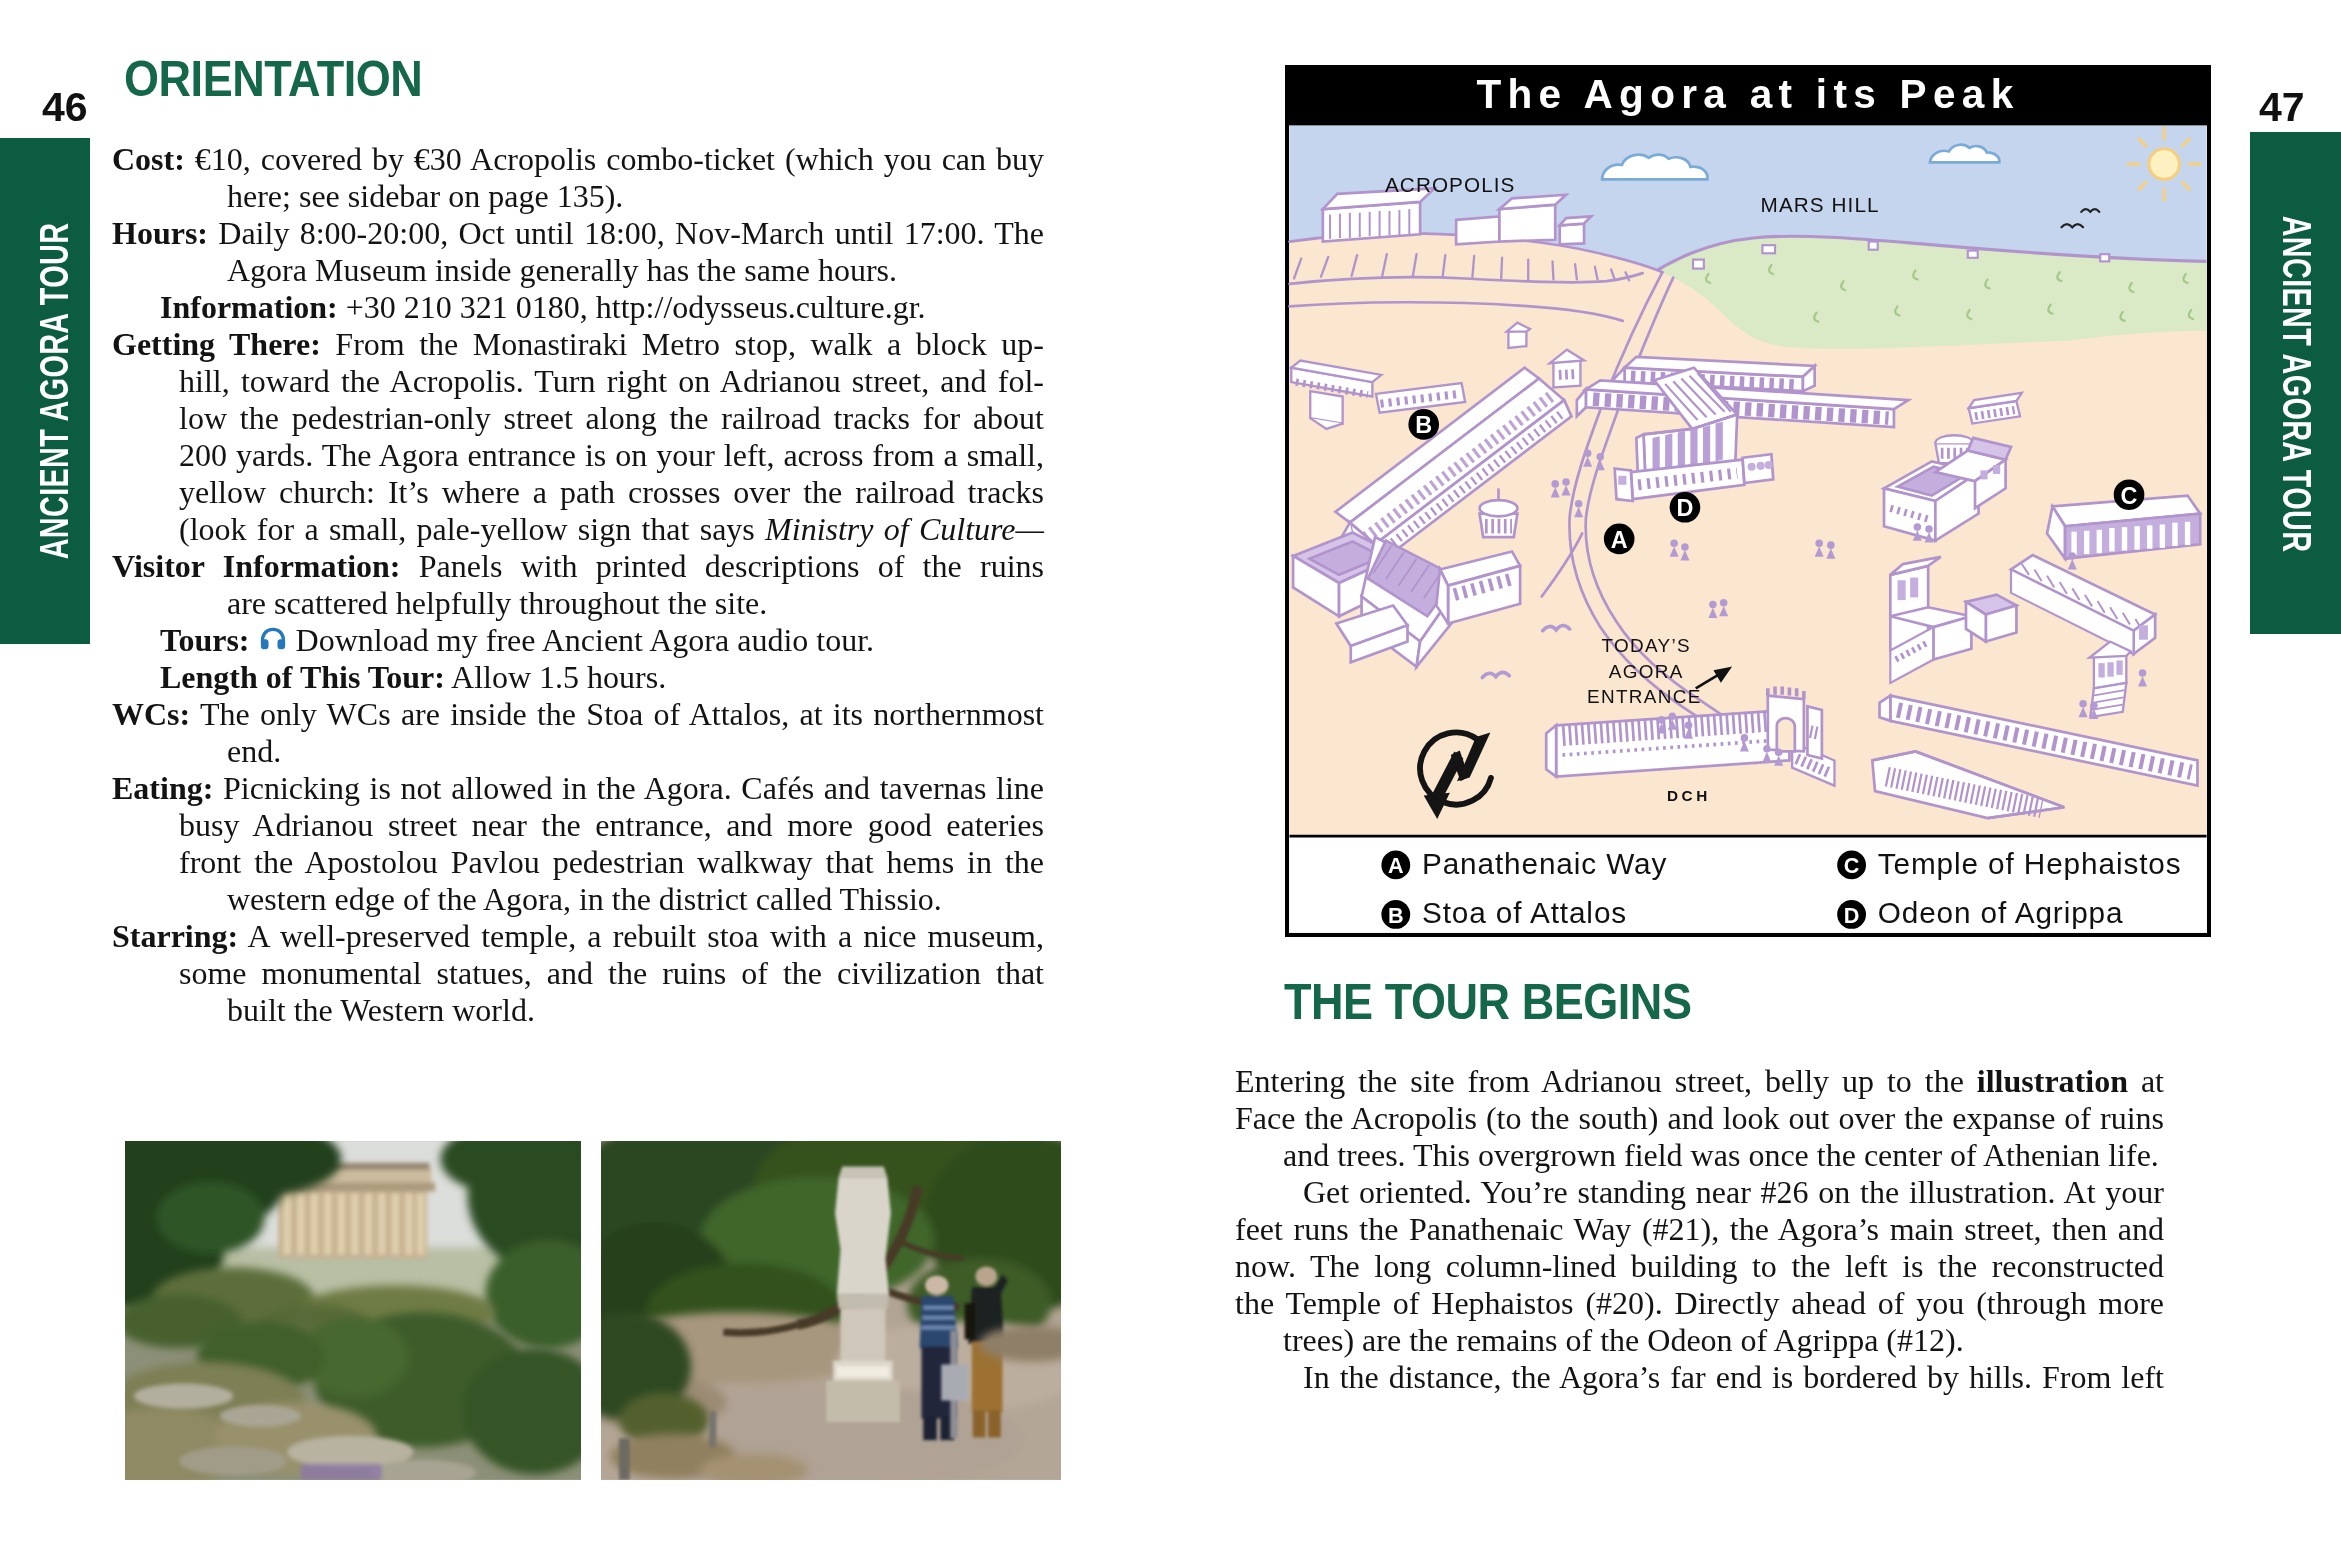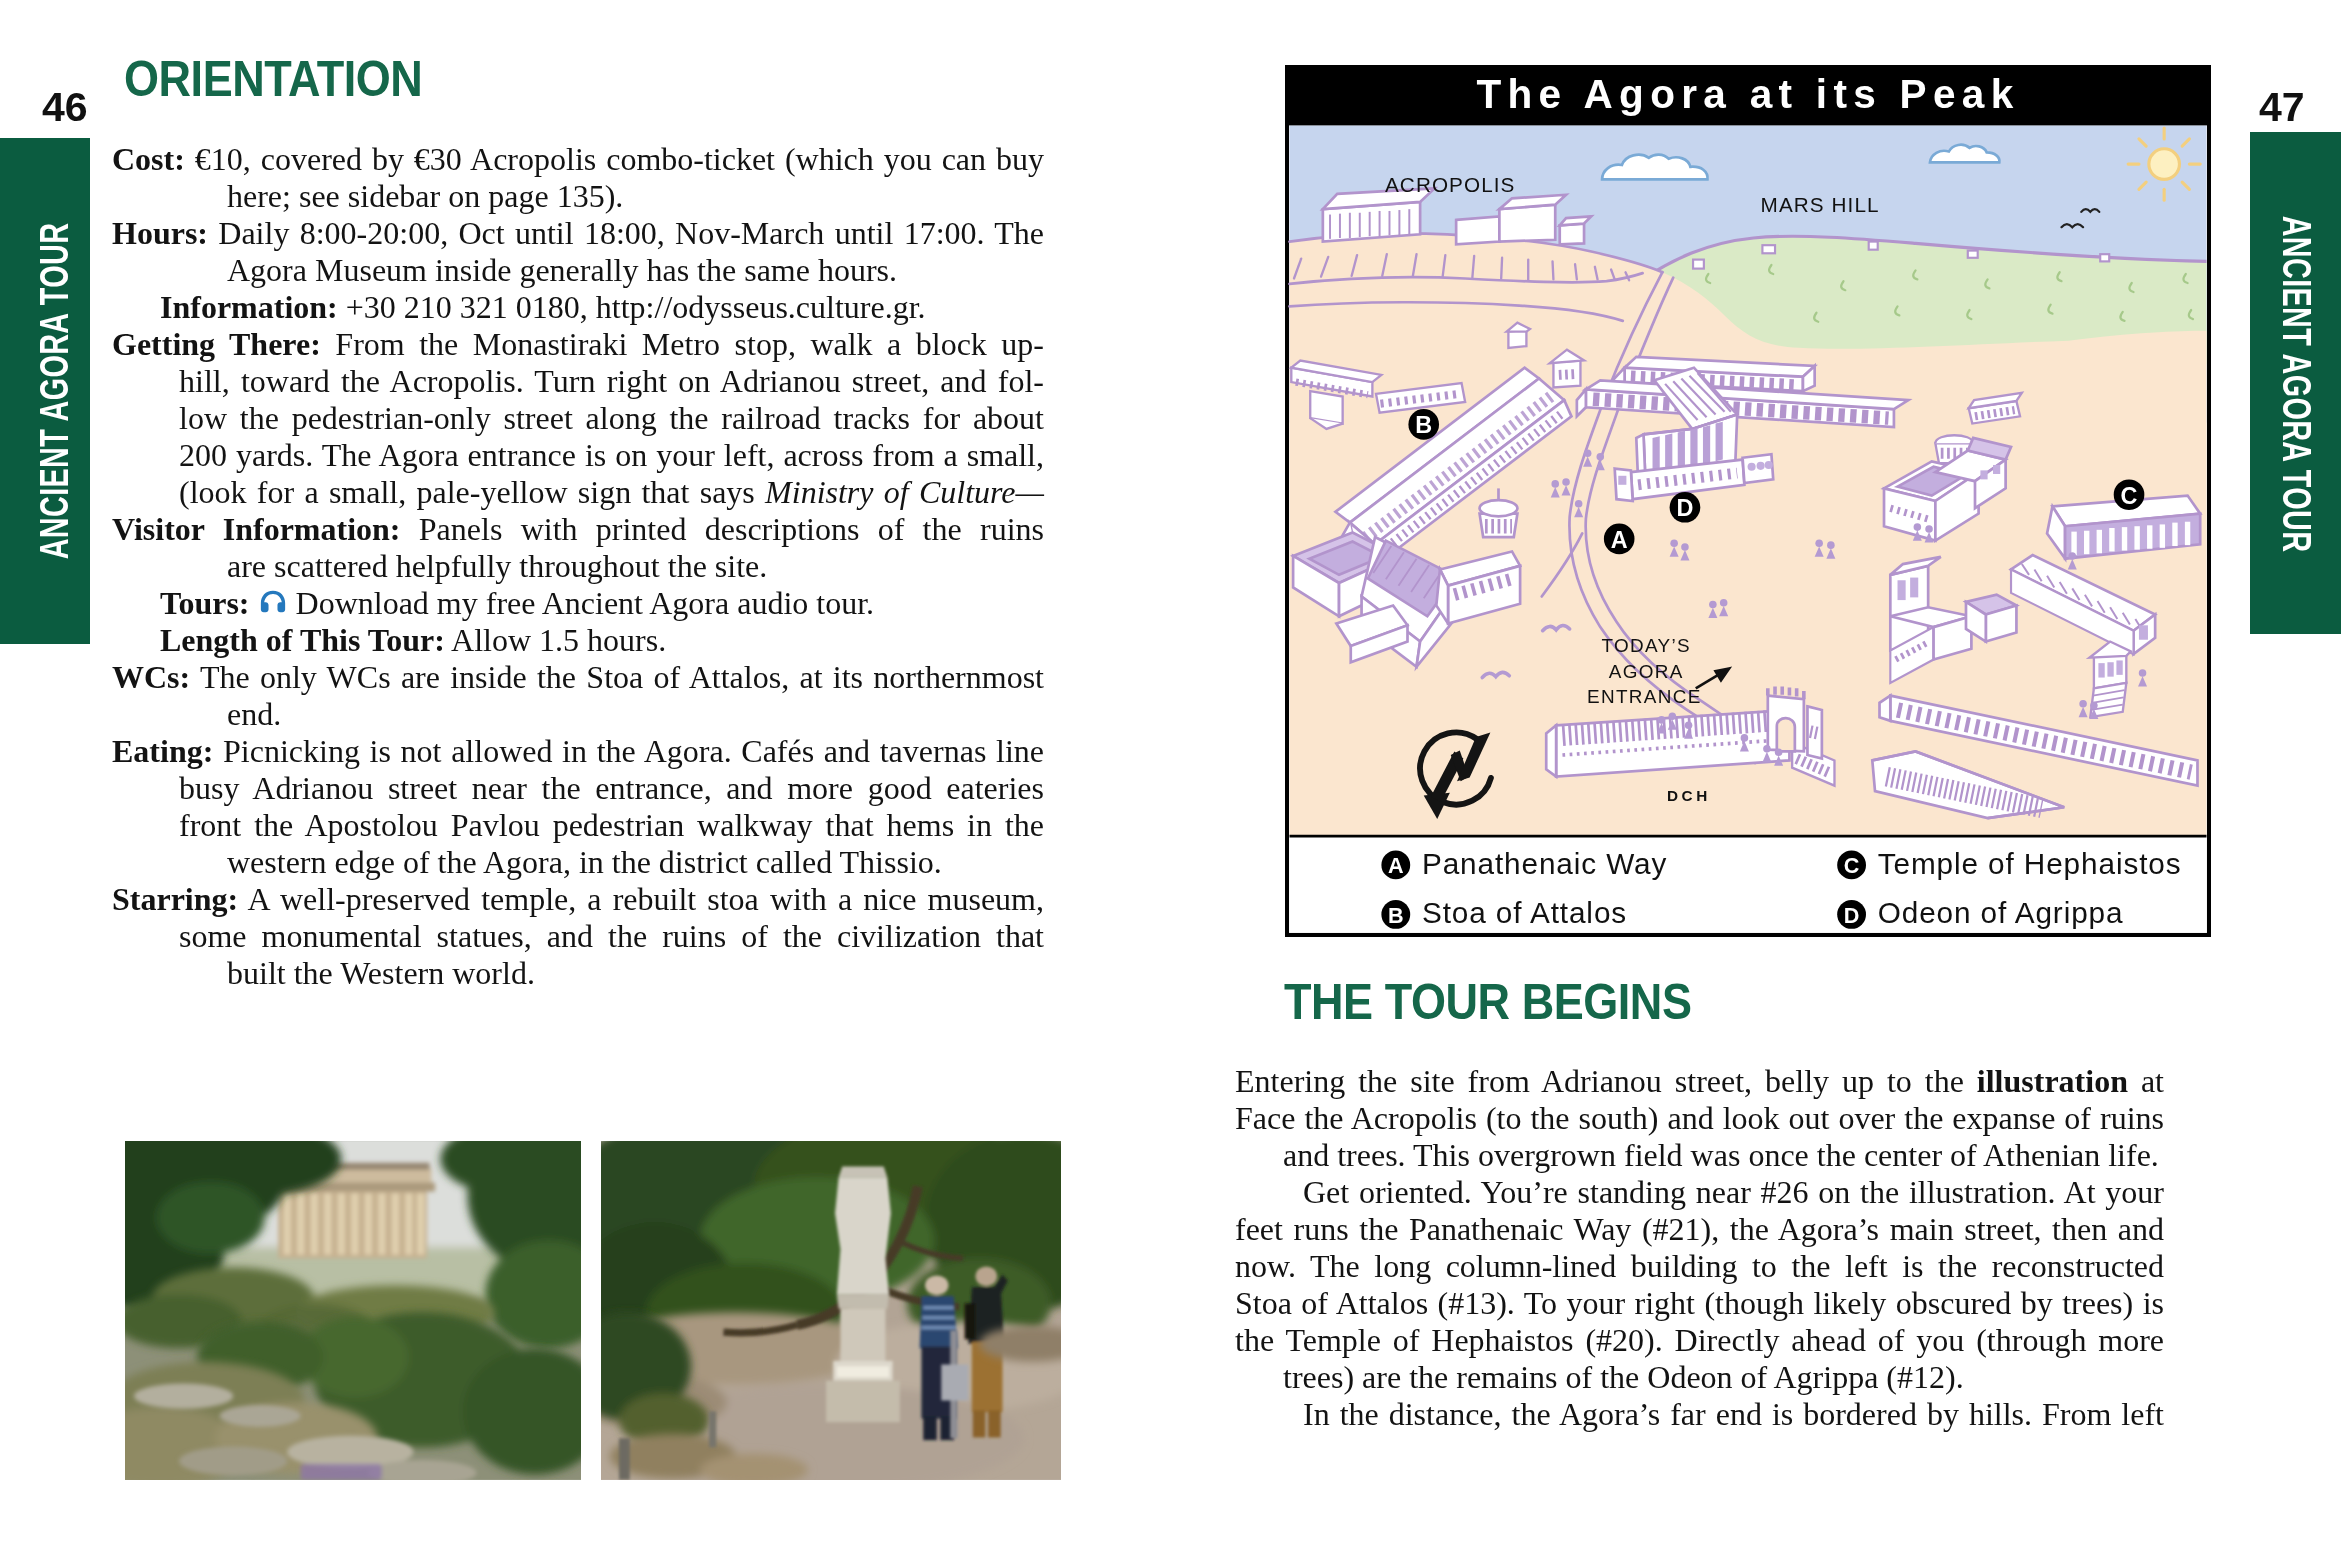--- a/index.html
+++ b/index.html
@@ -40,20 +40,21 @@
 <div class="abs body" style="left:112px;top:141px;">
 <div class="ln"><b>Cost:</b> €10, covered by €30 Acropolis combo-ticket (which you can buy</div>
 <div class="lnl ind">here; see sidebar on page 135).</div>
 <div class="ln"><b>Hours:</b> Daily 8:00-20:00, Oct until 18:00, Nov-March until 17:00. The</div>
 <div class="lnl ind">Agora Museum inside generally has the same hours.</div>
 <div class="lnl"><b>Information:</b> +30 210 321 0180, http://odysseus.culture.gr.</div>
 <div class="ln"><b>Getting There:</b> From the Monastiraki Metro stop, walk a block up-</div>
 <div class="ln ind">hill, toward the Acropolis. Turn right on Adrianou street, and fol-</div>
 <div class="ln ind">low the pedestrian-only street along the railroad tracks for about</div>
 <div class="ln ind">200 yards. The Agora entrance is on your left, across from a small,</div>
+<div class="ln ind">yellow church: It’s where a path crosses over the railroad tracks</div>
 <div class="ln ind">(look for a small, pale-yellow sign that says <i>Ministry of Culture—</i></div>
 <div class="ln"><b>Visitor Information:</b> Panels with printed descriptions of the ruins</div>
 <div class="lnl ind">are scattered helpfully throughout the site.</div>
 <div class="lnl"><b>Tours:</b> <svg width="30" height="28" viewBox="0 0 32 30" style="vertical-align:-2.7px">
         <path d="M16 2 C8 2 3 8 3 15 L3 22 C3 23.6 4.3 25 6 25 L8.2 25 C9.9 25 11.2 23.6 11.2 22 L11.2 17.2 C11.2 15.6 9.9 14.2 8.2 14.2 L6.6 14.2 C7.3 9 11.2 5.4 16 5.4 C20.8 5.4 24.7 9 25.4 14.2 L23.8 14.2 C22.1 14.2 20.8 15.6 20.8 17.2 L20.8 22 C20.8 23.6 22.1 25 23.8 25 L26 25 C27.7 25 29 23.6 29 22 L29 15 C29 8 24 2 16 2 Z" fill="#2478bd"></path>
       </svg> Download my free Ancient Agora audio tour.</div>
 <div class="lnl"><b>Length of This Tour:</b> Allow 1.5 hours.</div>
 <div class="ln"><b>WCs:</b> The only WCs are inside the Stoa of Attalos, at its northernmost</div>
 <div class="lnl ind">end.</div>
 <div class="ln"><b>Eating:</b> Picnicking is not allowed in the Agora. Cafés and tavernas line</div>
@@ -67,21 +68,20 @@
 
 <div class="abs h1" style="left:1284px;top:973px;">THE TOUR BEGINS</div>
 
 <div class="abs body" style="left:1235px;top:1063px;width:929px;">
 <div class="ln">Entering the site from Adrianou street, belly up to the <b>illustration</b> at</div>
 <div class="ln">Face the Acropolis (to the south) and look out over the expanse of ruins</div>
 <div class="lnl">and trees. This overgrown field was once the center of Athenian life.</div>
 <div class="ln pind">Get oriented. You’re standing near #26 on the illustration. At your</div>
 <div class="ln">feet runs the Panathenaic Way (#21), the Agora’s main street, then and</div>
 <div class="ln">now. The long column-lined building to the left is the reconstructed</div>
-<div class="ln">Stoa of Attalos (#13). To your right (though likely obscured by trees) is</div>
 <div class="ln">the Temple of Hephaistos (#20). Directly ahead of you (through more</div>
 <div class="lnl">trees) are the remains of the Odeon of Agrippa (#12).</div>
 <div class="ln pind">In the distance, the Agora’s far end is bordered by hills. From left</div>
 </div>
 
 <div class="abs" style="left:125px;top:1141px;">
 <svg width="456" height="339" viewBox="0 0 506 376" style="display:block">
 <defs>
         <filter id="bl1" x="-20%" y="-20%" width="140%" height="140%">
           <feGaussianBlur stdDeviation="5"></feGaussianBlur>

